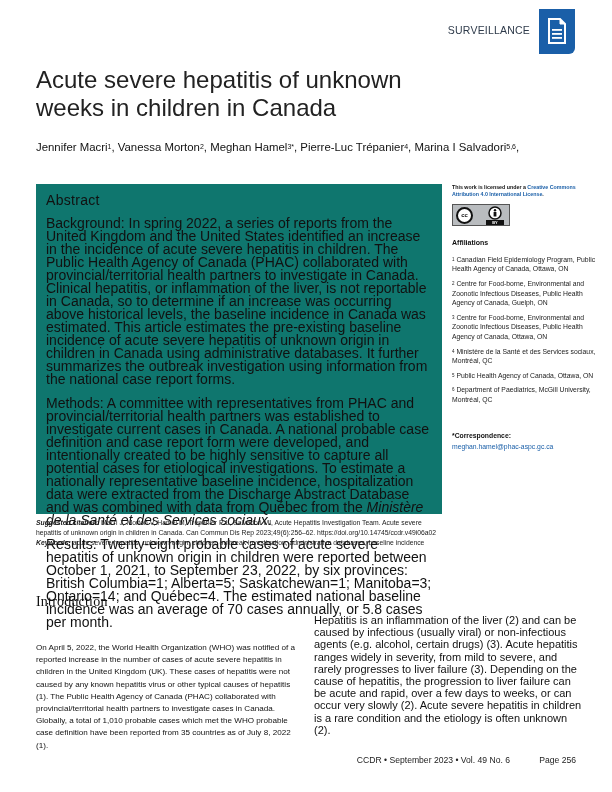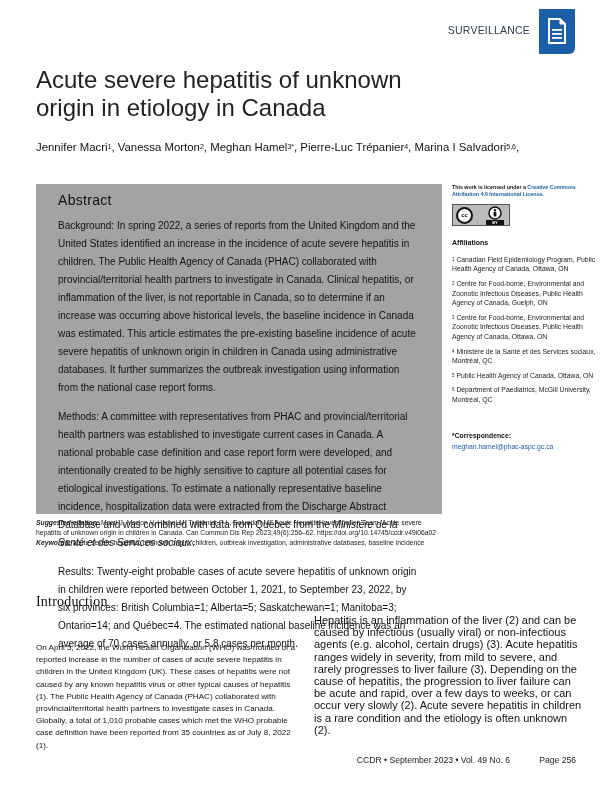--- a/index.html
+++ b/index.html
@@ -7,23 +7,23 @@
   body { position:relative; font-family:"Liberation Sans", sans-serif; color:#1a1a1a; }
 
   .header-label { position:absolute; top:24px; right:82px; font-size:10.5px; letter-spacing:0.2px; color:#2e3a4a; font-weight:normal; }
   .doc-badge { position:absolute; top:9px; left:539px; width:36px; height:45px; background:#1a5fa8; border-bottom-right-radius:6px; }
   .doc-badge svg { position:absolute; left:8px; top:9px; }
 
   .title { position:absolute; left:36px; top:66px; width:420px; font-size:24px; line-height:28px; color:#222; font-weight:normal; }
   .authors { position:absolute; left:36px; top:139px; width:560px; font-size:11.4px; line-height:17px; color:#111; }
   .authors sup { font-size:7px; vertical-align:top; position:relative; top:-1px; }
 
-  .abstract { position:absolute; left:36px; top:184px; width:406px; height:330px; background:#a3a3a3; padding:8px 22px; }
+  .abstract { position:absolute; left:36px; top:184px; width:406px; height:330px; background:#0f766e; padding:8px 10px; }
   .abstract h2 { font-size:14px; font-weight:normal; color:#111; margin-bottom:9px; letter-spacing:0.3px; }
-  .abstract p { font-size:10px; line-height:18px; color:#111; margin-bottom:11px; }
+  .abstract p { font-size:14px; line-height:13px; color:#111; margin-bottom:11px; }
   .abstract p.last { margin-bottom:0; }
 
   .citation { position:absolute; left:36px; top:518px; width:410px; font-size:6.8px; line-height:10px; color:#222; }
   .citation b { font-style:italic; }
 
   .sidebar { position:absolute; left:452px; top:184px; width:150px; font-size:6.8px; line-height:9.6px; color:#222; }
   .license { font-size:5.3px; line-height:6.6px; color:#111; font-weight:bold; }
   .license .link { color:#1a5fa8; }
   .cc-badge { margin-top:7px; width:58px; height:22px; border:1px solid #555; background:#b9bcbf; position:relative; }
   .cc-badge .cc { position:absolute; left:3px; top:2px; width:17px; height:17px; border-radius:50%; background:#fff; border:2px solid #111; font-size:6px; font-weight:bold; text-align:center; line-height:13px; color:#111; }
@@ -49,21 +49,21 @@
 <div class="doc-badge">
   <svg width="20" height="26" viewBox="0 0 20 26">
     <path d="M2 1 H13 L18 6 V25 H2 Z" fill="none" stroke="#fff" stroke-width="2"></path>
     <path d="M13 1 V6 H18" fill="#fff" stroke="#fff" stroke-width="1"></path>
     <rect x="5" y="11" width="10" height="1.8" fill="#fff"></rect>
     <rect x="5" y="15" width="10" height="1.8" fill="#fff"></rect>
     <rect x="5" y="19" width="10" height="1.8" fill="#fff"></rect>
   </svg>
 </div>
 
-<h1 class="title">Acute severe hepatitis of unknown origin in etiology in Canada</h1>
+<h1 class="title">Acute severe hepatitis of unknown weeks in children in Canada</h1>
 
 <div class="authors">
   <span>Jennifer Macri</span><sup>1</sup>,
   <span>Vanessa Morton</span><sup>2</sup>,
   <span>Meghan Hamel</span><sup>3*</sup>,
   <span>Pierre-Luc Trépanier</span><sup>4</sup>,
   <span>Marina I Salvadori</span><sup>5,6</sup>,<br>
 </div>
 
 <section class="abstract">

